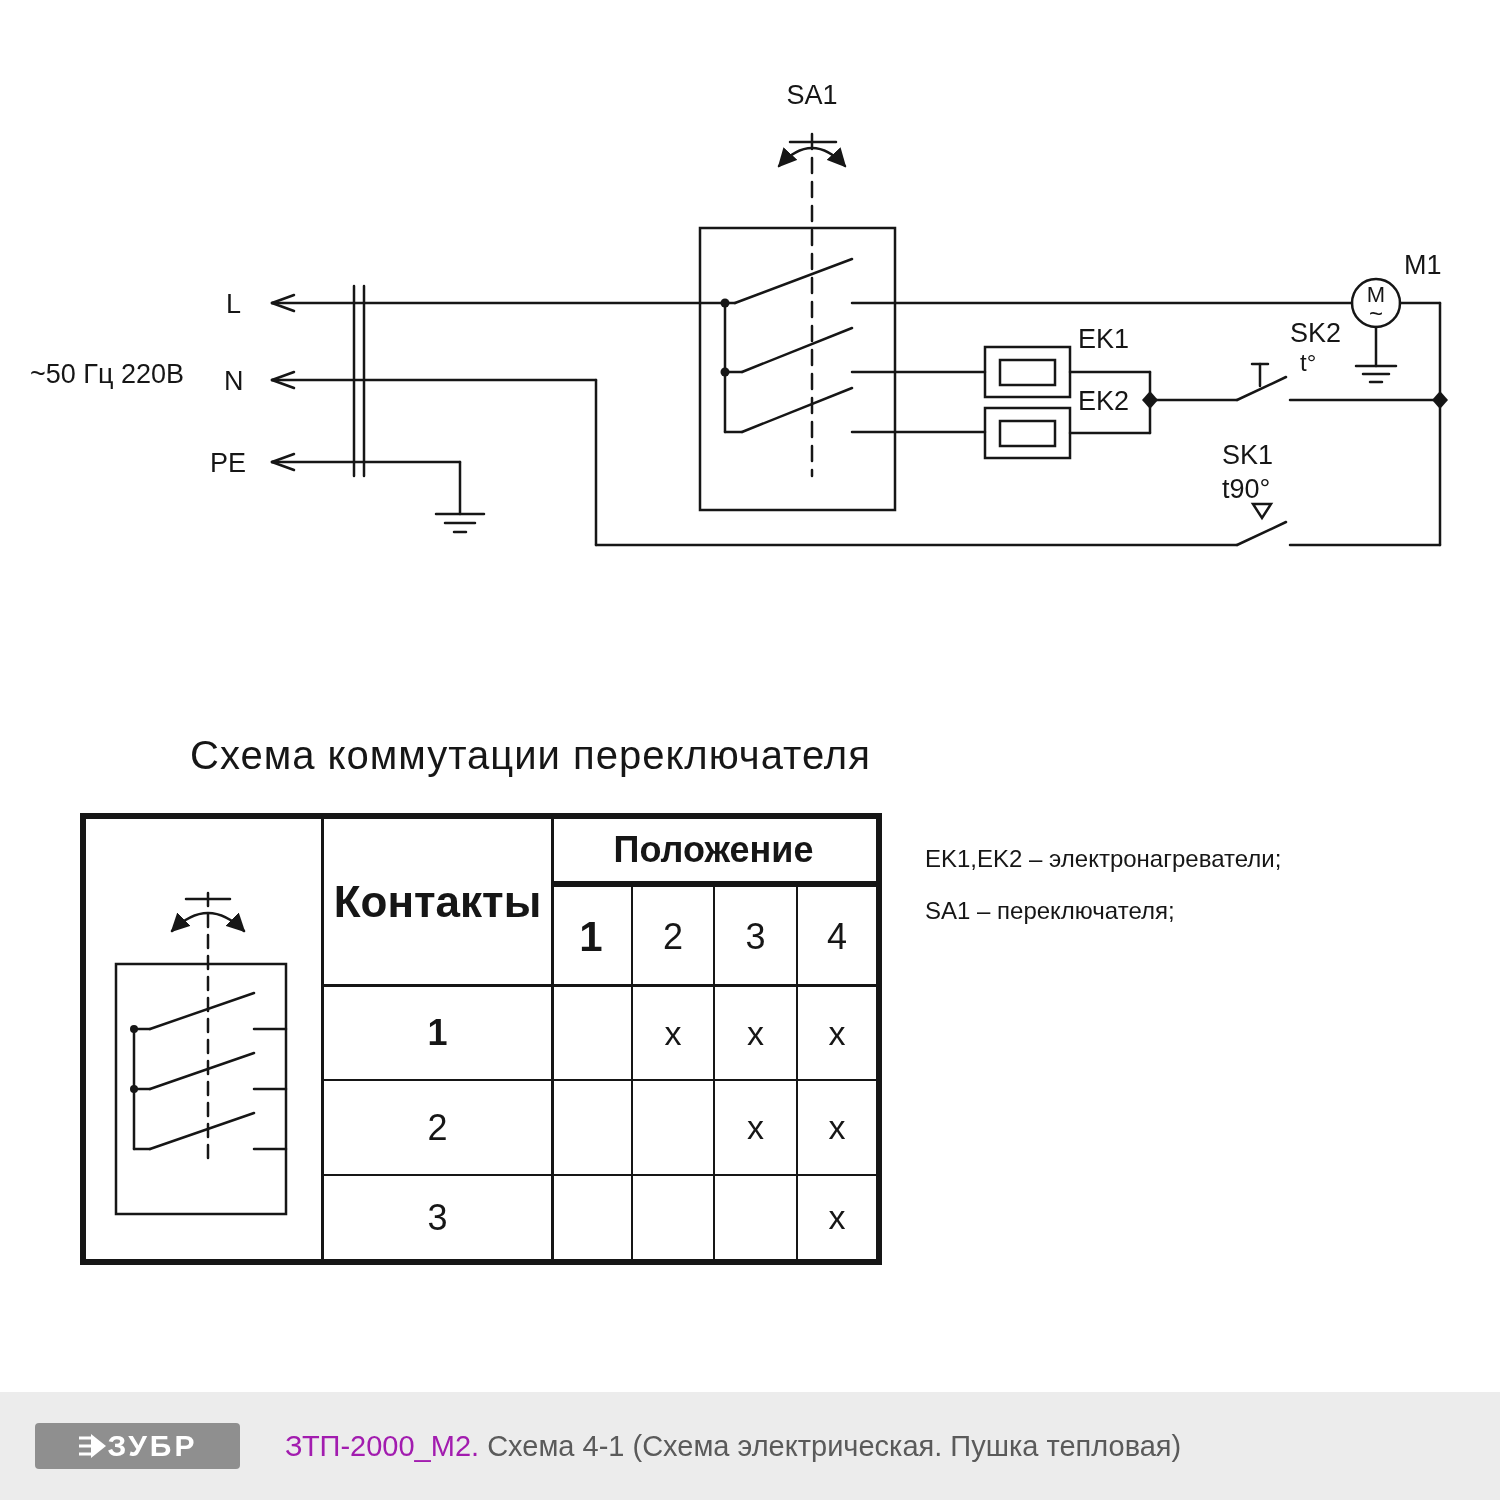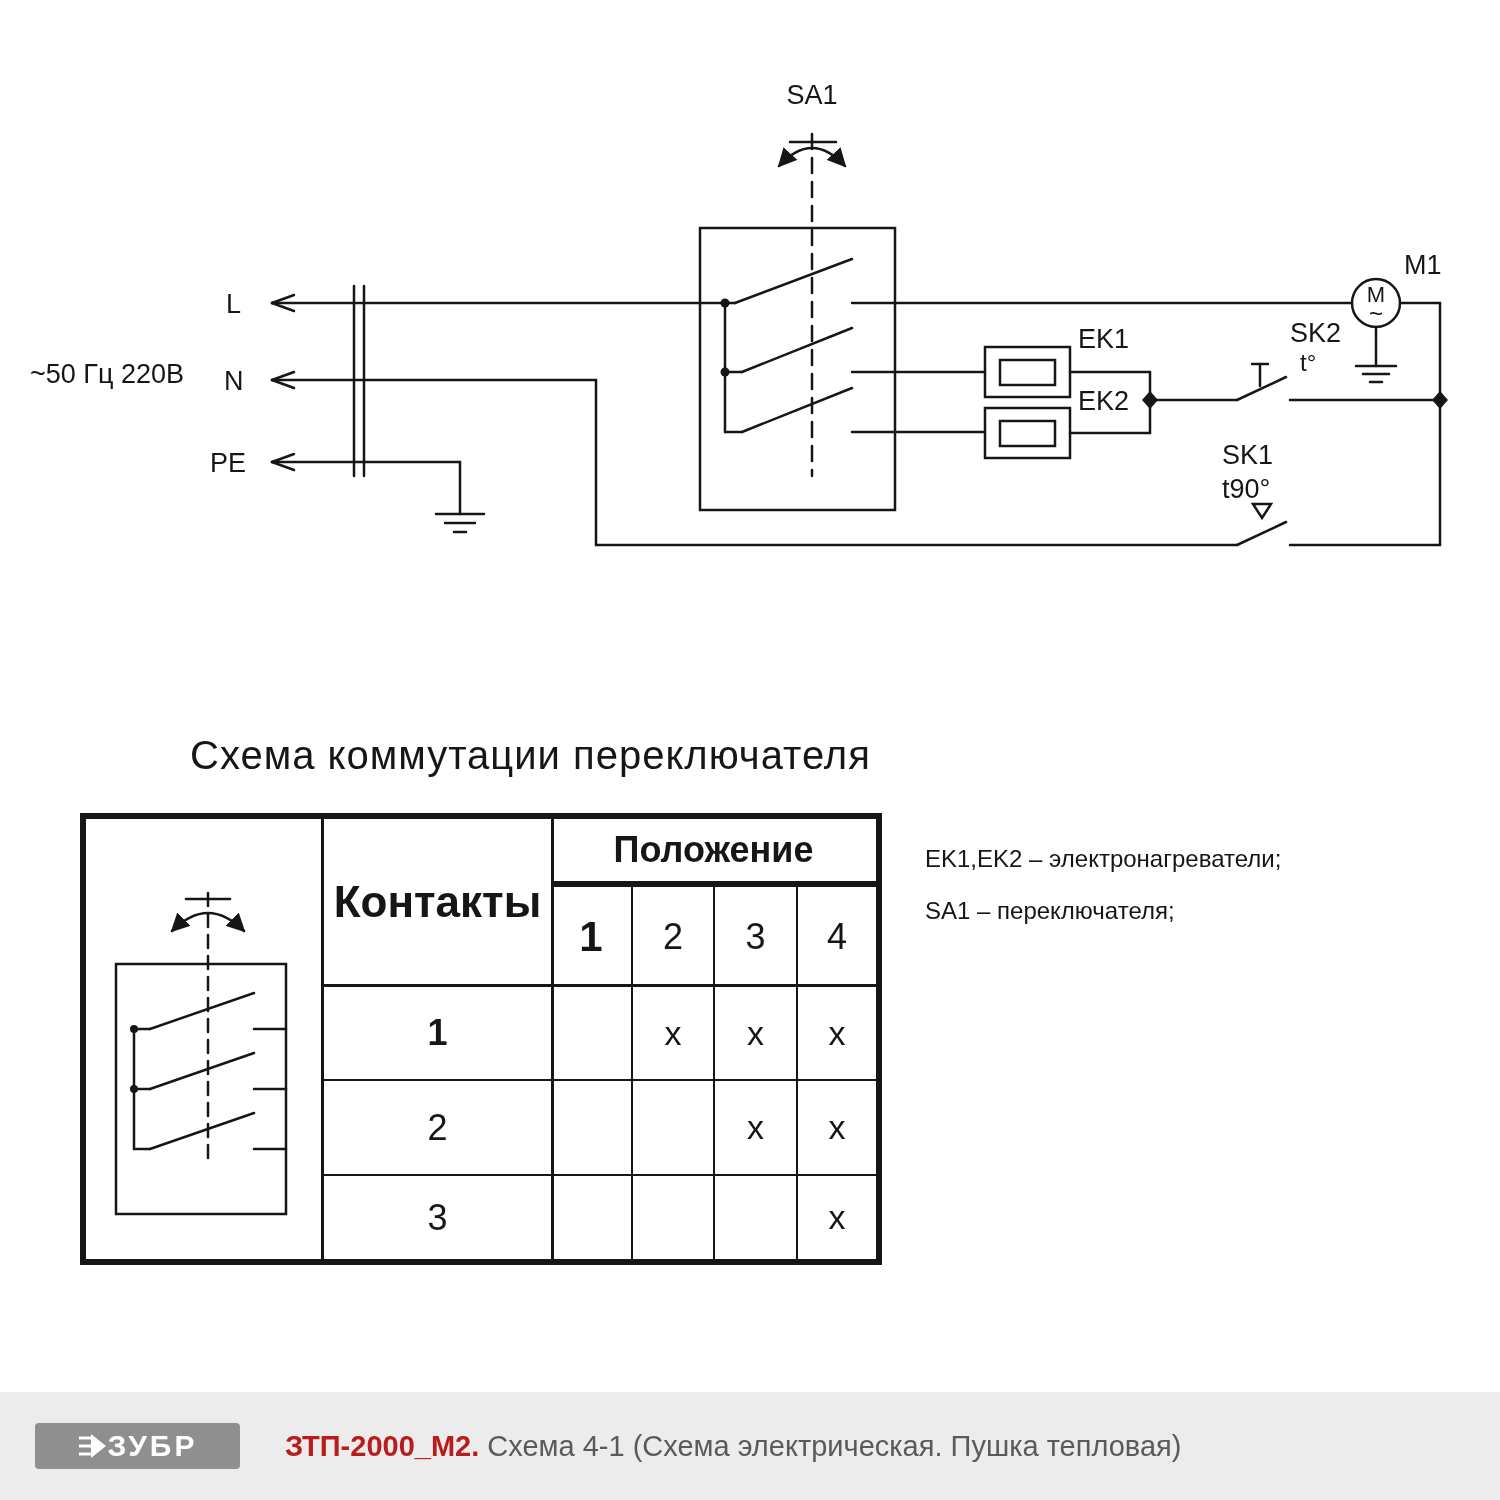--- a/index.html
+++ b/index.html
@@ -25,21 +25,21 @@
 
   .legend { position:absolute; left:925px; top:833px; font-size:24px; line-height:52px; }
   .legend-item { white-space:nowrap; }
 
   .footer { position:absolute; left:0; top:1392px; width:1500px; height:108px; background:#ececec;
     display:flex; align-items:center; }
   .logo { margin-left:35px; width:205px; height:46px; background:#8f8f8f; border-radius:4px;
     display:flex; align-items:center; justify-content:center; flex:0 0 auto; }
   .logo .brand { color:#fff; font-weight:700; font-size:30px; letter-spacing:3px; }
   .caption { margin-left:45px; font-size:29px; color:#5a5a5a; white-space:nowrap; }
-  .caption b { color:#b91c1c; font-weight:700; }
+  .caption b { color:#a21caf; font-weight:400; }
 </style>
 </head>
 <body>
 
 <div class="page">
 
   <svg class="circuit" width="1500" height="640" viewBox="0 0 1500 640">
     <defs>
       <marker id="arr" viewBox="0 0 10 10" refX="9" refY="5" markerWidth="7.5" markerHeight="7.5" orient="auto-start-reverse">
         <path d="M0,0 L10,5 L0,10 z" fill="#161616"></path>

